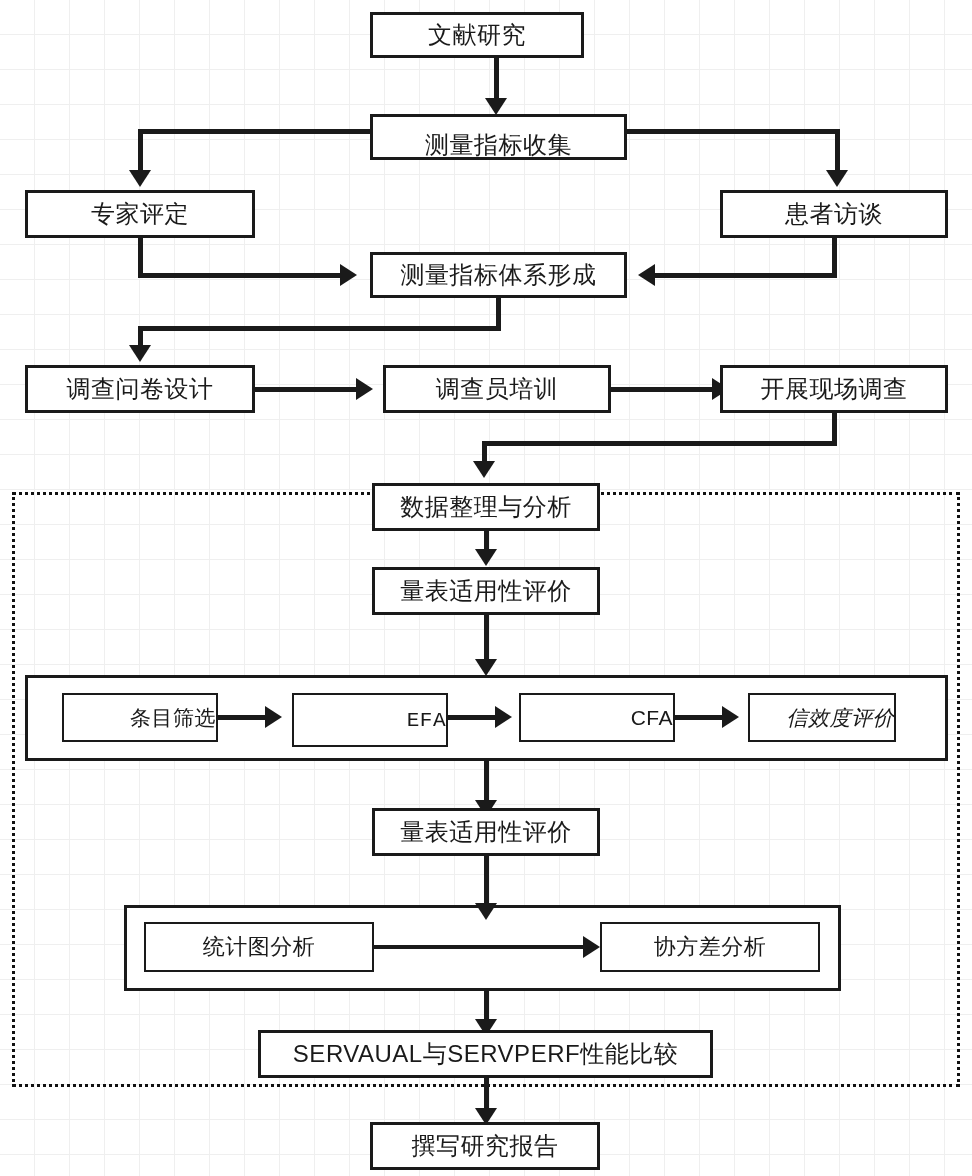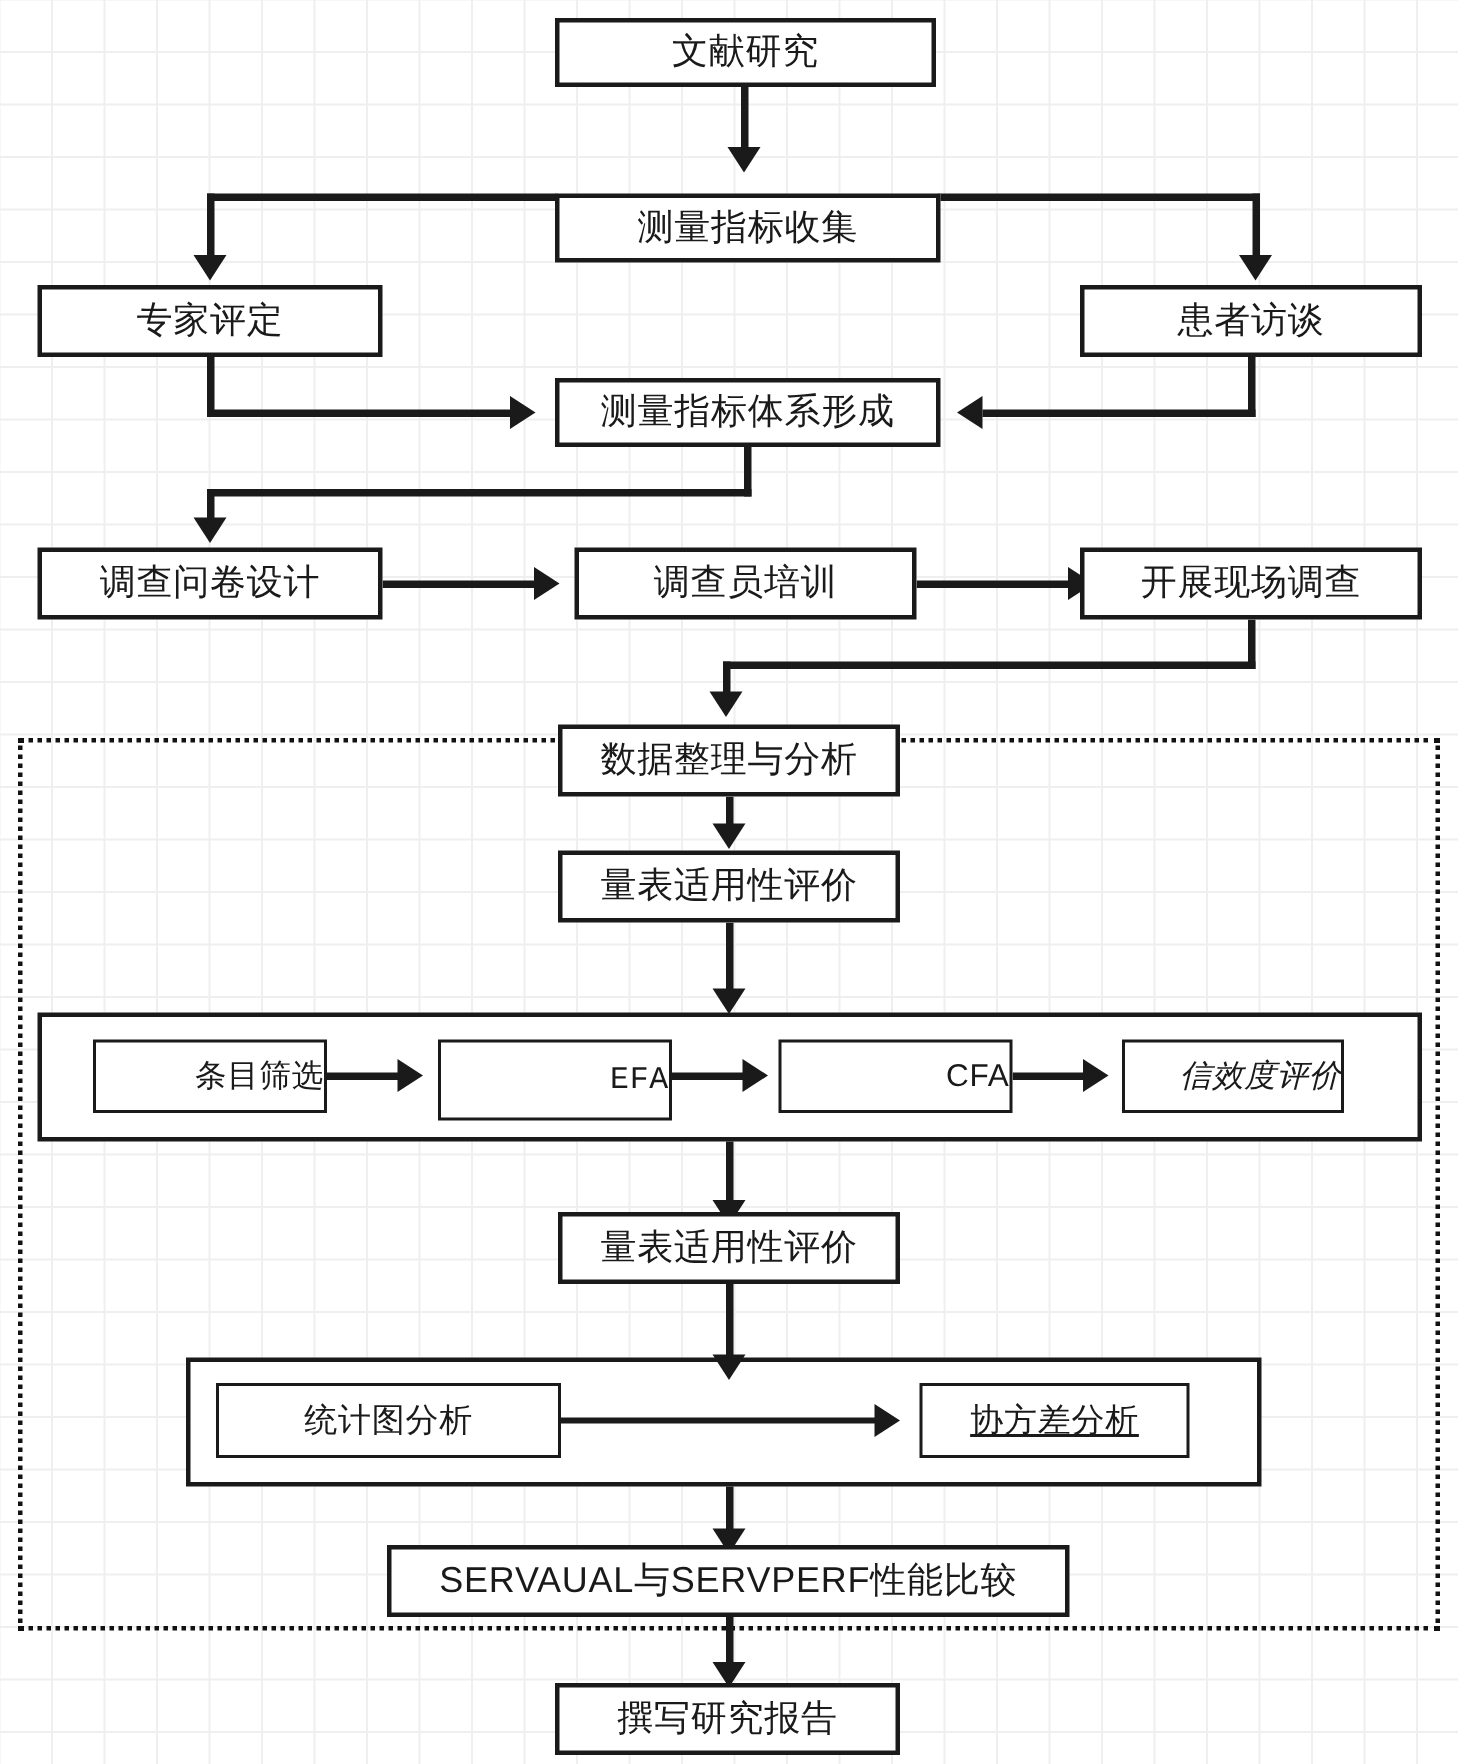--- a/index.html
+++ b/index.html
@@ -91,28 +91,28 @@
     z-index: 4;
   }
 </style>
 </head>
 <body>
 
 <div id="canvas">
 
   <div class="dotted-region" style="left:12px; top:492px; width:948px; height:595px;"></div>
 
-  <div class="node" style="left:370px; top:12px; width:254px; height:46px;">
+  <div class="node" style="left:370px; top:12px; width:214px; height:46px;">
     <span>文献研究</span>
   </div>
 
   <div class="seg" style="left:494px; top:58px; width:5px; height:43px;"></div>
   <div class="arrow-down" style="left:485px; top:98px;"></div>
 
-  <div class="node" style="left:370px; top:129px; width:257px; height:46px;">
+  <div class="node" style="left:370px; top:114px; width:257px; height:46px;align-items:flex-end;">
     <span>测量指标收集</span>
   </div>
 
   <div class="seg" style="left:138px; top:129px; width:234px; height:5px;"></div>
   <div class="seg" style="left:138px; top:129px; width:5px; height:43px;"></div>
   <div class="arrow-down" style="left:129px; top:170px;"></div>
 
   <div class="seg" style="left:625px; top:129px; width:215px; height:5px;"></div>
   <div class="seg" style="left:835px; top:129px; width:5px; height:43px;"></div>
   <div class="arrow-down" style="left:826px; top:170px;"></div>
@@ -218,21 +218,21 @@
 
   <div class="group-box" style="left:124px; top:905px; width:717px; height:86px;"></div>
 
   <div class="node thin" style="left:144px; top:922px; width:230px; height:50px;">
     <span>统计图分析</span>
   </div>
 
   <div class="seg" style="left:374px; top:945px; width:214px; height:4px;"></div>
   <div class="arrow-right" style="left:583px; top:936px;"></div>
 
-  <div class="node thin" style="left:613px; top:922px; width:180px; height:50px;text-decoration:underline;">
+  <div class="node thin" style="left:600px; top:922px; width:220px; height:50px;">
     <span>协方差分析</span>
   </div>
 
   <div class="seg" style="left:484px; top:991px; width:5px; height:32px;"></div>
   <div class="arrow-down" style="left:475px; top:1019px;"></div>
 
   <div class="node" style="left:258px; top:1030px; width:455px; height:48px;">
     <span>SERVAUAL与SERVPERF性能比较</span>
   </div>
 

